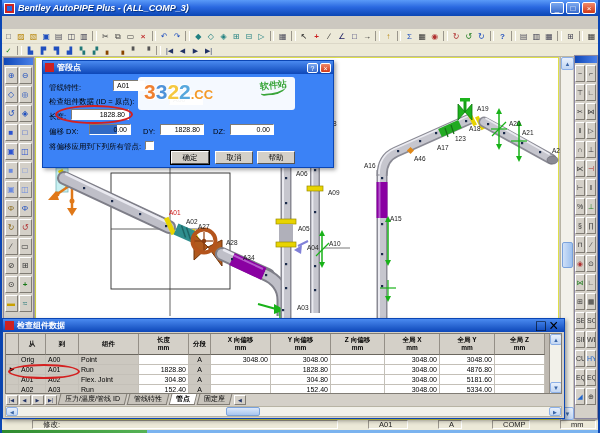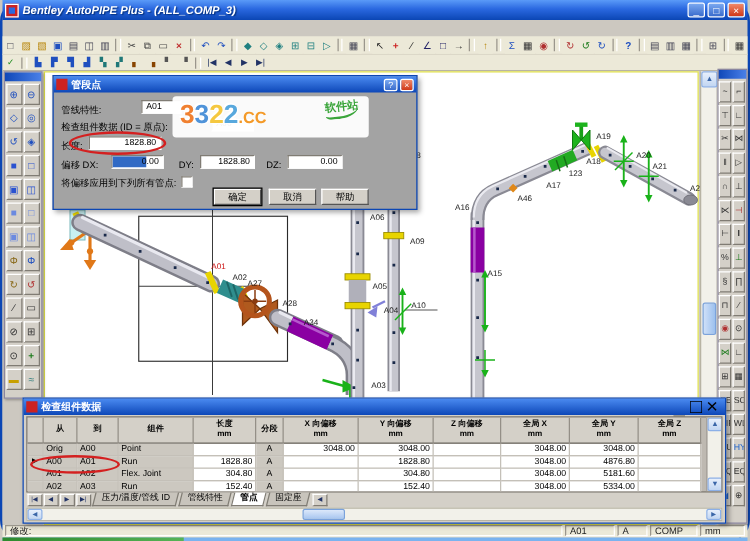--- a/index.html
+++ b/index.html
@@ -1,18 +1,18 @@
 <!DOCTYPE html>
 <html><head>
 <meta charset="utf-8">
 <style>
   * { margin:0; padding:0; box-sizing:border-box; }
   html,body { width:600px; height:433px; overflow:hidden; }
   body { font-family:"Liberation Sans","DejaVu Sans",sans-serif; background:#ccc8c0; position:relative; }
-  #app { position:absolute; inset:0; border-left:2px solid #0b46b4; border-right:2px solid #0b46b4;border-radius:17px; }
+  #app { position:absolute; inset:0; border-left:2px solid #0b46b4; border-right:2px solid #0b46b4; }
 
   
   .titlebar { position:absolute; left:0; top:0; width:100%; height:16px;
     background:linear-gradient(180deg,#5a9af8 0%,#2a68e0 45%,#0b46b4 100%);
     display:flex; align-items:center; padding:0 2px; color:#fff; }
   .titlebar .appicon { width:11px; height:11px; background:#c22; border:1px solid #fff;
     margin-right:3px; display:inline-block; position:relative; }
   .titlebar .appicon::after{ content:""; position:absolute; left:2px; top:2px; width:5px; height:5px; background:#2a68e0;}
   .titlebar .ttl { font-size:9px; font-weight:bold; font-style:italic; text-shadow:1px 1px 1px #05307a; flex:1; white-space:nowrap; overflow:hidden;}
   .winbtns { display:flex; gap:2px; }
@@ -54,21 +54,21 @@
   #vscroll { position:absolute; left:558px; top:0; width:13px; height:363px; background:#f2f1ea; border-left:1px solid #b8b4a4; z-index:4;}
   .sb-btn { position:absolute; left:0; width:13px; height:13px; background:linear-gradient(180deg,#e8f0fc,#c2d6f2);
     border:1px solid #8cb0e8; border-radius:2px; font-size:6px; text-align:center; line-height:12px; color:#3a66a8; }
   #vscroll .thumb { position:absolute; left:1px; top:185px; width:11px; height:26px;
     background:linear-gradient(90deg,#cfe0f8,#9cc0ee); border:1px solid #7aa2dc; border-radius:2px; }
 
   
   svg text.nl { font-family:"Liberation Sans","DejaVu Sans",sans-serif; font-size:6.5px; }
 
   
-  #dlg { position:absolute; left:40px; top:3px; width:292px; height:108px; background:#a3a3a3;
+  #dlg { position:absolute; left:40px; top:3px; width:292px; height:108px; background:#3b82f6;
     border:1px solid #0b46b4; box-shadow:2px 2px 4px rgba(0,0,0,.35); z-index:30; }
   #dlg .dtitle { height:13px; background:linear-gradient(180deg,#4a8af0,#0d47b8); display:flex; align-items:center; padding:0 2px; }
   #dlg .dtitle .dicon { width:9px; height:9px; background:#c22; margin-right:3px; }
   #dlg .dtitle .dtxt { color:#fff; font-size:8px; font-weight:bold; flex:1; }
   #dlg .dbtn { width:11px; height:10px; margin-left:2px; font-size:7px; line-height:9px; text-align:center; color:#fff;
     background:linear-gradient(180deg,#7aa8f0,#3a6ccc); border:1px solid #fff; border-radius:2px;}
   #dlg .dbtn.close { background:linear-gradient(180deg,#f08a6a,#d03818); }
   .dlbl { position:absolute; font-size:7.5px; color:#000; white-space:nowrap; }
   .dfield { position:absolute; height:11px; background:#fff; border:1px solid;
     border-color:#807c74 #fff #fff #807c74; font-size:7px; line-height:9px; padding:0 3px; overflow:hidden; }
@@ -81,21 +81,21 @@
   .red-ellipse { position:absolute; border:2px solid #d42020; border-radius:50%; z-index:40; pointer-events:none; }
 
   
   #wm { position:absolute; left:95px; top:16px; width:157px; height:33px; background:rgba(255,255,255,.95);
     border-radius:3px; z-index:1; text-align:left; padding-left:6px; }
   #wm .b { font-size:21px; font-weight:bold; line-height:30px; text-shadow:1px 1px 0 #fff,-1px -1px 0 #fff; }
   #wm .cc { font-size:13px; font-weight:bold; color:#f49a28; }
   #wm .site { position:absolute; right:8px; top:2px; color:#3aa53a; font-size:9px; font-weight:bold; transform:rotate(-6deg); border-bottom:2px solid #3aa53a; border-radius:0 0 60% 20%; padding-bottom:1px;}
 
   
-  #gridwin { position:absolute; left:16px; top:261px; width:563px; height:101px; background:#d4d0c8;
+  #gridwin { position:absolute; left:0; top:261px; width:563px; height:101px; background:#d4d0c8;
     border:1px solid #0b46b4; box-shadow:2px 2px 4px rgba(0,0,0,.35); z-index:20; }
   #gridwin .gtitle { height:13px; background:linear-gradient(180deg,#4a8af0,#0d47b8); display:flex; align-items:center; padding:0 2px;}
   #gridwin .gtitle .dicon { width:9px; height:9px; background:#c22; margin-right:3px;}
   #gridwin .gtitle .dtxt { color:#fff; font-size:8px; font-weight:bold; flex:1;}
   #gbody { position:relative; margin:1px 2px 0 2px; height:61px; background:#beb9b1; overflow:hidden; border:1px solid #807c74; }
   .ghead { display:flex; height:21px; background:#d4d0c8; font-size:6.5px; font-weight:bold; width:539px; }
   .ghead > div { display:flex; flex-direction:column; align-items:center; justify-content:center;
     border-right:1px solid #948f87; border-bottom:1px solid #6a665e; flex:0 0 auto; line-height:8px; overflow:hidden;}
   .grow { display:flex; height:10px; background:#fff; font-size:7px; width:539px; }
   .grow > div { flex:0 0 auto; border-right:1px solid #c4c0b8; border-bottom:1px solid #c4c0b8;
@@ -125,21 +125,21 @@
     transform:skewX(-14deg); margin-left:2px; }
   .tab > span{ display:inline-block; transform:skewX(14deg); }
   .hscrollrow { position:relative; height:11px; margin:0 2px 2px 2px; background:#f2f1ea; border:1px solid #b8b4a4; }
   .hs-btn { position:absolute; top:0; width:12px; height:9px; background:linear-gradient(180deg,#e8f0fc,#c2d6f2);
     border:1px solid #8cb0e8; border-radius:2px; font-size:5px; line-height:8px; text-align:center; color:#3a66a8;}
   .hs-thumb { position:absolute; left:220px; top:0; width:34px; height:9px;
     background:linear-gradient(180deg,#dce8fa,#a8c6f0); border:1px solid #7aa2dc; border-radius:2px; }
 
   
   #statusbar { position:absolute; left:0; top:420px; width:100%; height:10px; background:#ece9d8; display:flex; gap:2px; padding:0 2px; }
-  .spanel { height:9px; border:1px solid; border-color:#9a968c #fff #fff #9a968c; font-size:7.5px; line-height:8px; padding:0 3px; color:#222; overflow:hidden;}
+  .spanel { height:9px; border:1px solid; border-color:#9a968c #fff #fff #9a968c; font-size:7.5px; line-height:8px; padding:0 10px; color:#222; overflow:hidden;margin-left:28px;}
   #bottomstrip { position:absolute; left:0; top:430px; width:100%; height:3px; background:#7ab3ef; }
   #bottomstrip .green { position:absolute; left:0; top:0; width:145px; height:3px; background:linear-gradient(90deg,#2e8a2e,#56b356); }
 </style>
 </head>
 <body>
 
 <div id="app">
 
   <div class="titlebar">
     <span class="appicon"></span>

